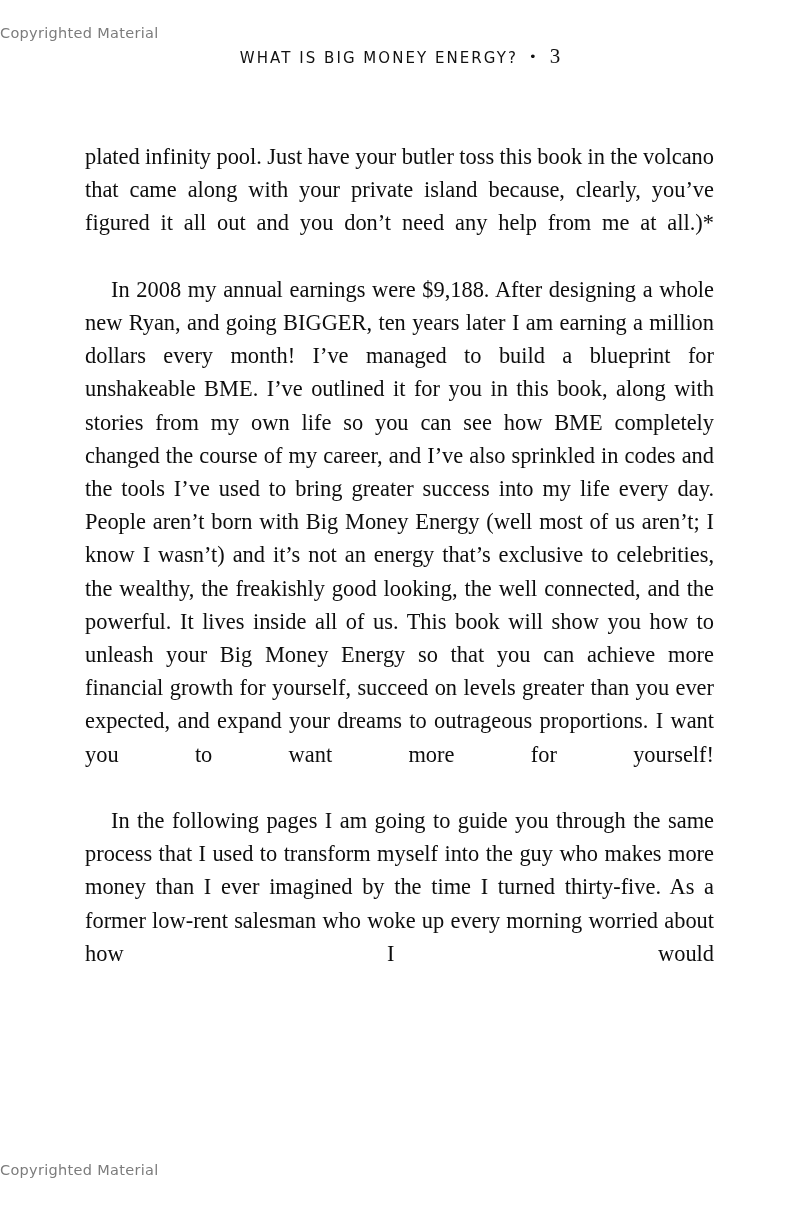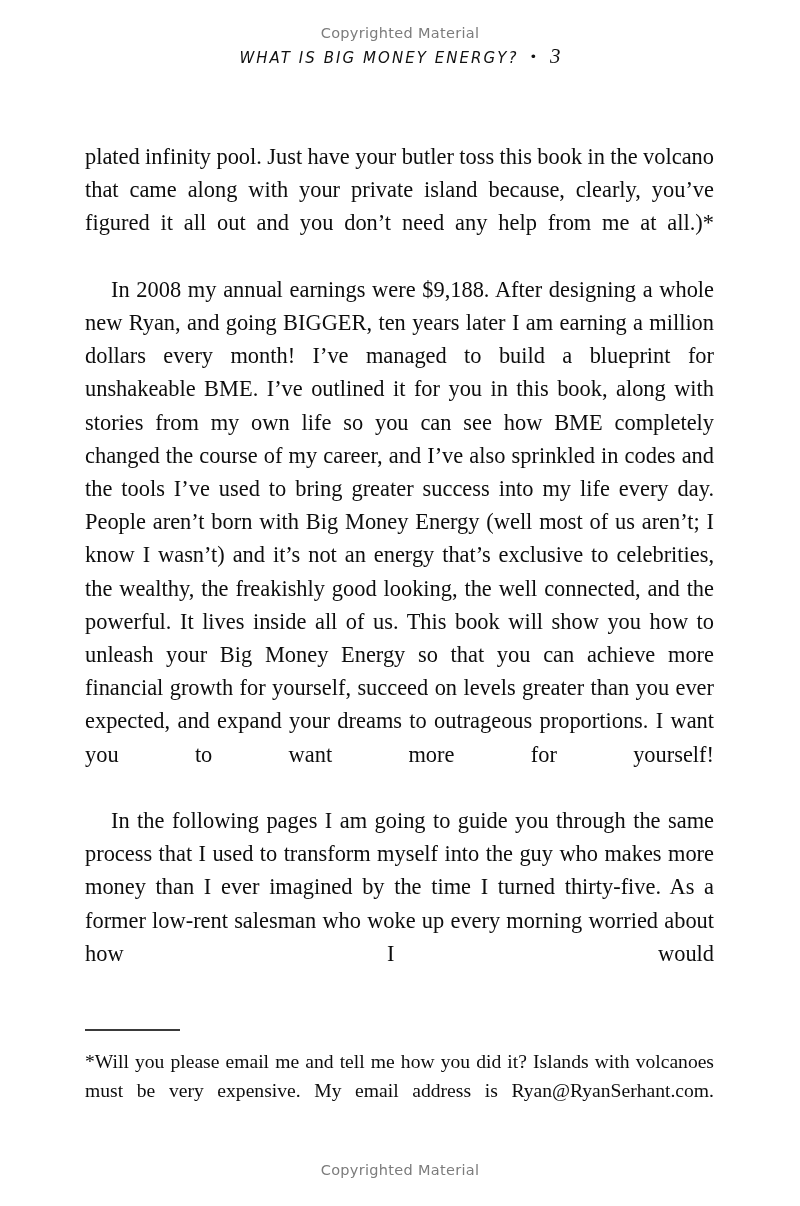--- a/index.html
+++ b/index.html
@@ -17,42 +17,41 @@
     overflow: hidden;
     font-family: "Liberation Serif", "DejaVu Serif", serif;
     color: #0d0d0d;
   }
 
   
   .watermark {
     position: absolute;
     left: 0;
     width: 800px;
-    text-align: center;
+    text-align: left;
     font-family: "DejaVu Sans", "Liberation Sans", sans-serif;
     font-size: 14.5px;
     letter-spacing: 0.3px;
     color: #7c7c7c;
     white-space: nowrap;
   }
   .watermark-top { top: 25px; }
   .watermark-bottom { top: 1162px; }
 
   
   .running-head {
     position: absolute;
     top: 44px;
     left: 0;
     width: 800px;
     text-align: center;
     white-space: nowrap;
     font-family: "DejaVu Sans", "Liberation Sans", sans-serif;
     font-size: 15px;
     color: #111111;
-    font-style: italic;
   }
   .rh-title {
     letter-spacing: 2.05px;
     font-weight: 400;
   }
   .rh-sep {
     display: inline-block;
     margin: 0 13px 0 11px;
     position: relative;
     top: -2px;
@@ -128,20 +127,16 @@
   <div class="running-head">
     <span class="rh-title">WHAT IS BIG MONEY ENERGY?</span><span class="rh-sep">•</span><span class="rh-page">3</span>
   </div>
 
   <div class="textblock">
     <p class="body">plated infinity pool. Just have your butler toss this book in the volcano that came along with your private island because, clearly, you’ve figured it all out and you don’t need any help from me at all.)*</p>
     <p class="body indent">In 2008 my annual earnings were $9,188. After designing a whole new Ryan, and going BIGGER, ten years later I am earning a million dollars every month! I’ve managed to build a blueprint for unshakeable BME. I’ve outlined it for you in this book, along with stories from my own life so you can see how BME completely changed the course of my career, and I’ve also sprinkled in codes and the tools I’ve used to bring greater success into my life every day. People aren’t born with Big Money Energy (well most of us aren’t; I know I wasn’t) and it’s not an energy that’s exclusive to celebrities, the wealthy, the freakishly good looking, the well connected, and the powerful. It lives inside all of us. This book will show you how to unleash your Big Money Energy so that you can achieve more financial growth for yourself, succeed on levels greater than you ever expected, and expand your dreams to outrageous proportions. I want you to want more for yourself!</p>
     <p class="body indent">In the following pages I am going to guide you through the same process that I used to transform myself into the guy who makes more money than I ever imagined by the time I turned thirty-five. As a former low-rent salesman who woke up every morning worried about how I would</p>
   </div>
 
-  <div class="footnote">
-    <div class="footnote-rule"></div>
-    <p class="footnote-text">*Will you please email me and tell me how you did it? Islands with volcanoes must be very expensive. My email address is Ryan@RyanSerhant.com.</p>
-  </div>
 
   <div class="watermark watermark-bottom">Copyrighted Material</div>
 
 </div>
 
 </body></html>

